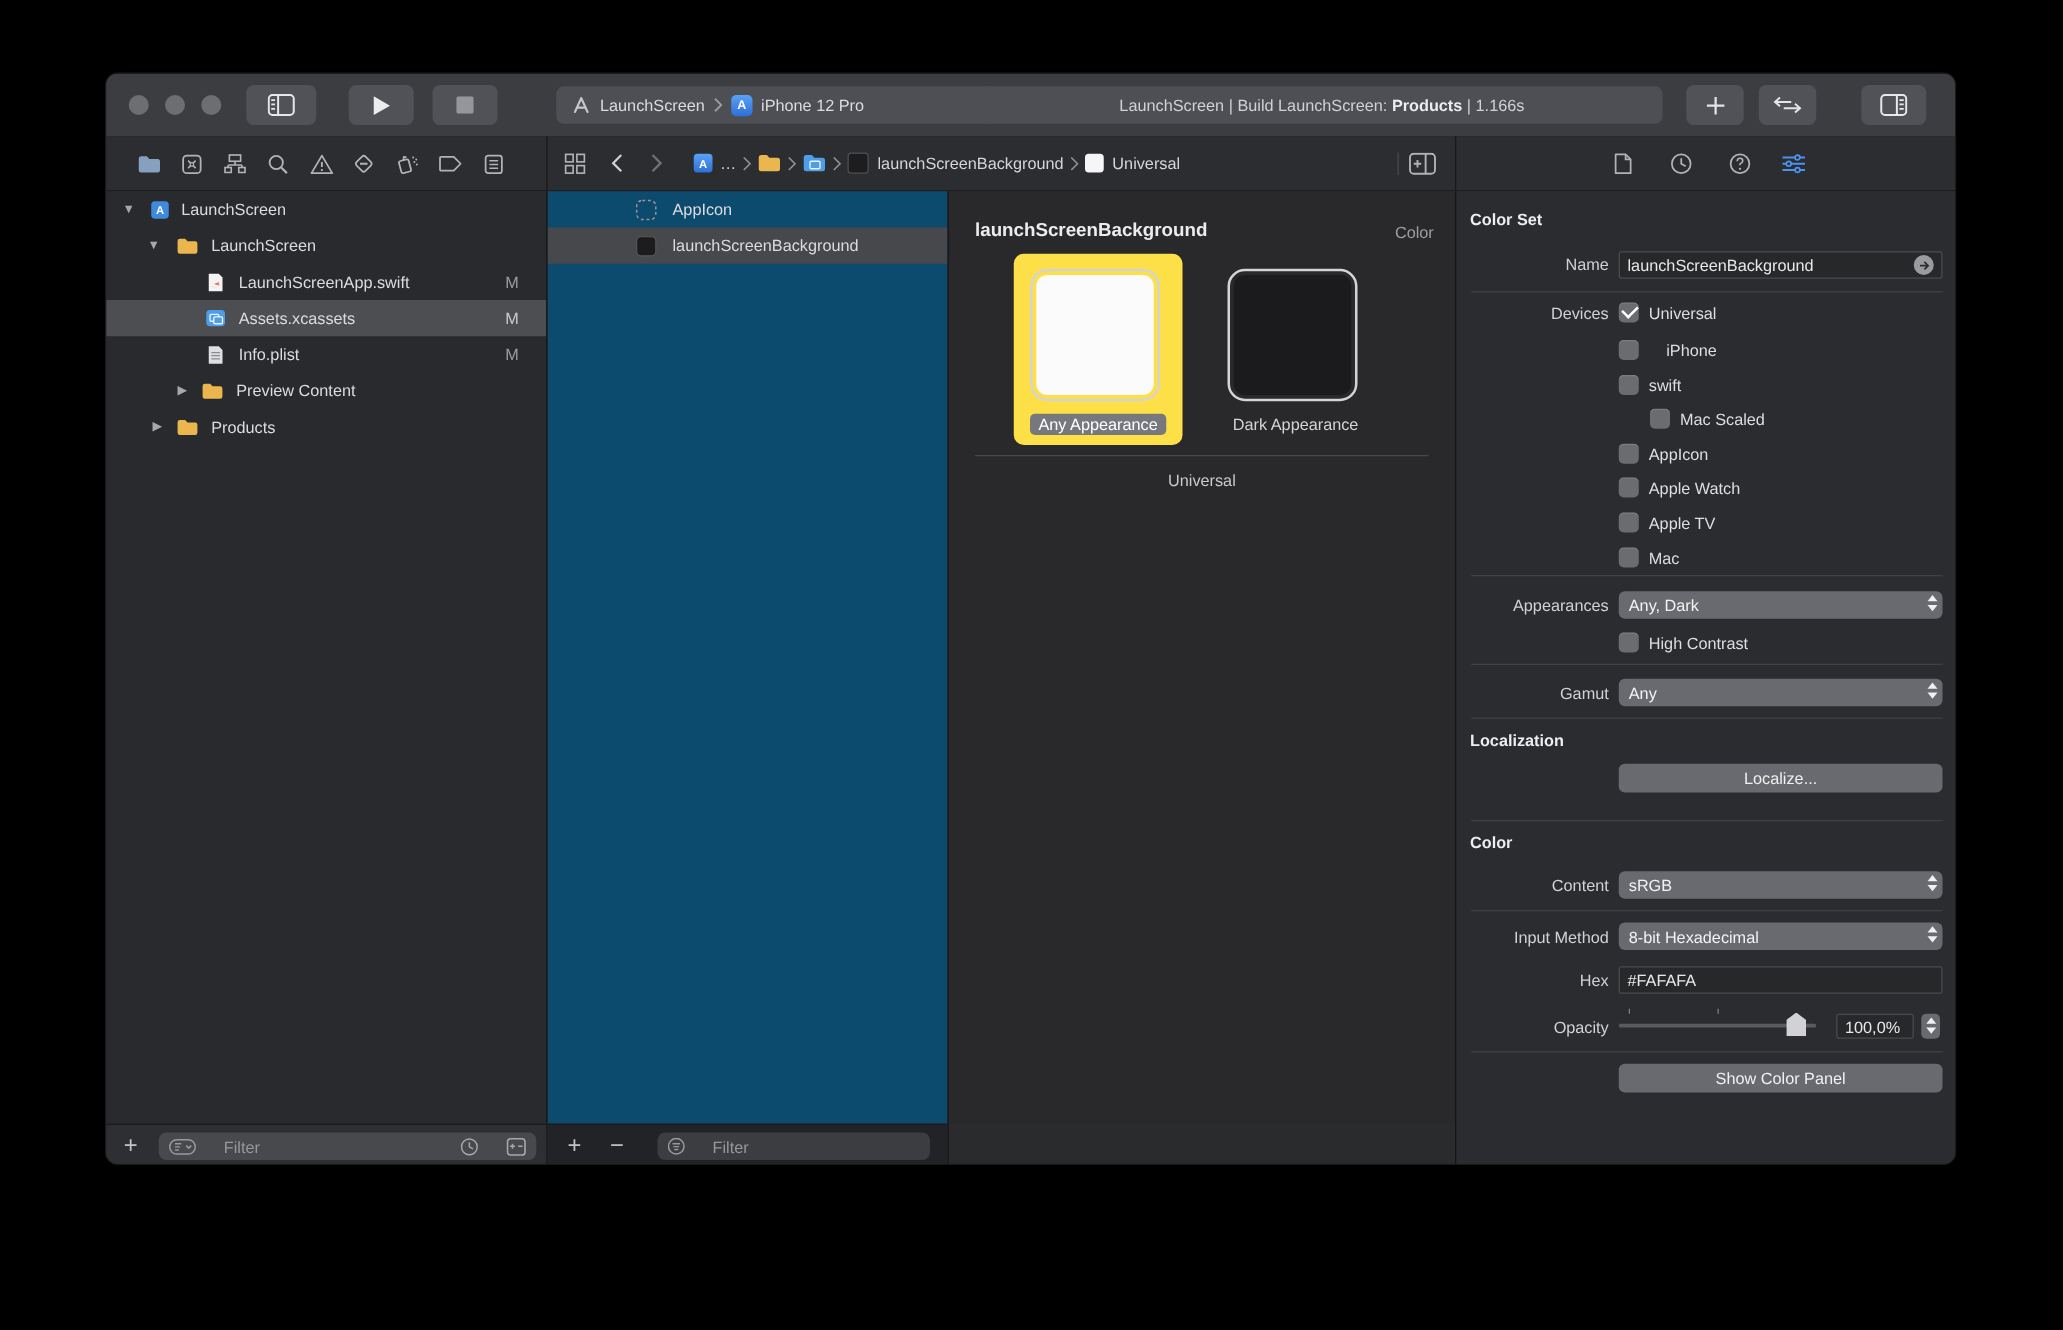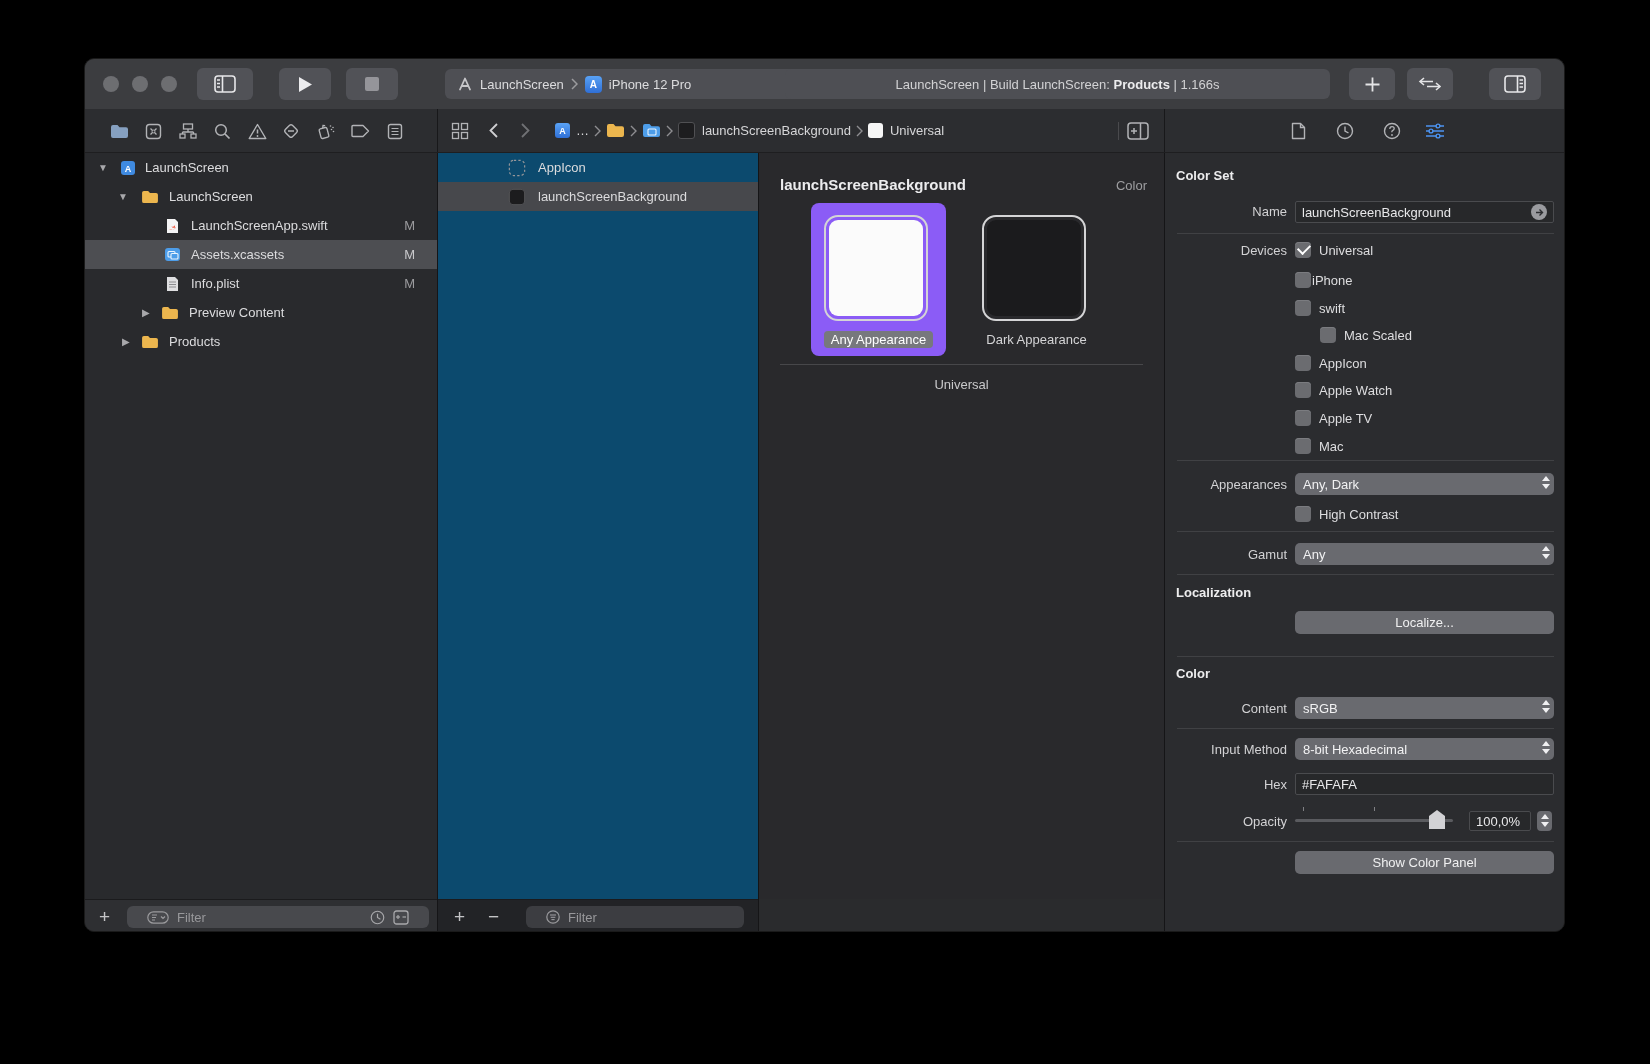--- a/index.html
+++ b/index.html
@@ -37,21 +37,21 @@
   .ficon{position:absolute;width:18px;height:16px;display:flex;align-items:center;justify-content:center;}
   .tlabel{position:absolute;white-space:nowrap;}
   .badge{position:absolute;right:22px;color:#9b9b9e;font-size:13px;}
   
   .arow{position:relative;height:29px;display:flex;align-items:center;color:#dcdcde;font-size:13px;}
   .arow.sel{background:#47484c;}
   
   .ed-title{position:absolute;left:21px;top:23px;font-size:15px;font-weight:bold;color:#ececee;}
   .ed-kind{position:absolute;right:17px;top:25px;font-size:13px;color:#9e9ea1;}
   .cell{position:absolute;border-radius:8px;}
-  .cell.sel{background:#8b5cf6;}
+  .cell.sel{background:#fde047;}
   .swatch-outer{position:absolute;left:13px;top:12px;width:104px;height:106px;border:2px solid #d4d4d6;border-radius:14px;padding:3px;box-sizing:border-box;}
   .swatch-inner{width:100%;height:100%;border-radius:9px;}
   .cell-label{position:absolute;bottom:9px;width:100%;text-align:center;font-size:13px;color:#d4d4d6;}
   .cell-label .hl{background:#77787d;color:#fff;border-radius:4px;padding:1px 7px;}
   .ed-sep{position:absolute;left:21px;top:211px;width:363px;height:1px;background:#47474a;}
   .ed-idiom{position:absolute;left:21px;top:224px;width:363px;text-align:center;color:#c9c9cb;font-size:13px;}
   
   .hdr{position:absolute;left:11px;font-size:13px;font-weight:bold;color:#ededee;white-space:nowrap;}
   .ilabel{position:absolute;width:122px;text-align:right;font-size:13px;color:#d2d2d4;white-space:nowrap;}
   .idiv{position:absolute;left:12px;width:377px;height:1px;background:#404144;}
@@ -63,21 +63,21 @@
   .ud-up{width:0;height:0;border-left:4px solid transparent;border-right:4px solid transparent;border-bottom:5px solid #f0f0f2;}
   .ud-dn{width:0;height:0;border-left:4px solid transparent;border-right:4px solid transparent;border-top:5px solid #f0f0f2;}
   .cb{position:absolute;width:16px;height:16px;border-radius:4px;background:#6b6c70;box-shadow:inset 0 1px 0 #7b7c80;}
   .cb .chk{position:absolute;left:2.5px;top:2px;width:10px;height:6px;border-left:2px solid #fff;border-bottom:2px solid #fff;transform:rotate(-45deg);}
   .cblabel{position:absolute;font-size:13px;color:#dedee0;white-space:nowrap;}
   .ibtn{position:absolute;left:130px;width:259px;height:23px;background:#696a6f;border-radius:5px;
     text-align:center;line-height:23px;color:#f0f0f1;font-size:13px;}
   
   .bbar{position:absolute;top:746px;height:34px;border-top:1px solid #1b1b1d;box-sizing:border-box;}
   .filter-field{position:absolute;top:6px;height:22px;background:#48494d;border-radius:6px;
-    display:flex;align-items:center;padding:0 20px;box-sizing:border-box;color:#98989b;font-size:13px;gap:8px;}
+    display:flex;align-items:center;padding:0 8px;box-sizing:border-box;color:#98989b;font-size:13px;gap:22px;}
   .plusminus{color:#c4c4c6;font-size:19px;font-weight:400;line-height:34px;}
   svg{display:block;}
 </style>
 </head>
 <body>
 
 <div id="window">
 
   <div id="toolbar">
     <div class="light" style="left:18px"></div>
@@ -443,21 +443,21 @@
       </div>
       <div class="idiv" style="top:80px"></div>
 
       <div class="ilabel" style="top:90px">Devices</div>
 
       <div class="cb" style="left:130px;top:89px">
           <span class="chk"></span>
         </div>
       <div class="cblabel" style="left:154px;top:90px">Universal</div>
       <div class="cb" style="left:130px;top:119px"></div>
-      <div class="cblabel" style="left:147px;top:120px">iPhone</div>
+      <div class="cblabel" style="left:168px;top:120px">iPhone</div>
       <div class="cb" style="left:130px;top:147px"></div>
       <div class="cblabel" style="left:154px;top:148px">swift</div>
       <div class="cb" style="left:155px;top:174px"></div>
       <div class="cblabel" style="left:179px;top:175px">Mac Scaled</div>
       <div class="cb" style="left:130px;top:202px"></div>
       <div class="cblabel" style="left:154px;top:203px">AppIcon</div>
       <div class="cb" style="left:130px;top:229px"></div>
       <div class="cblabel" style="left:154px;top:230px">Apple Watch</div>
       <div class="cb" style="left:130px;top:257px"></div>
       <div class="cblabel" style="left:154px;top:258px">Apple TV</div>

